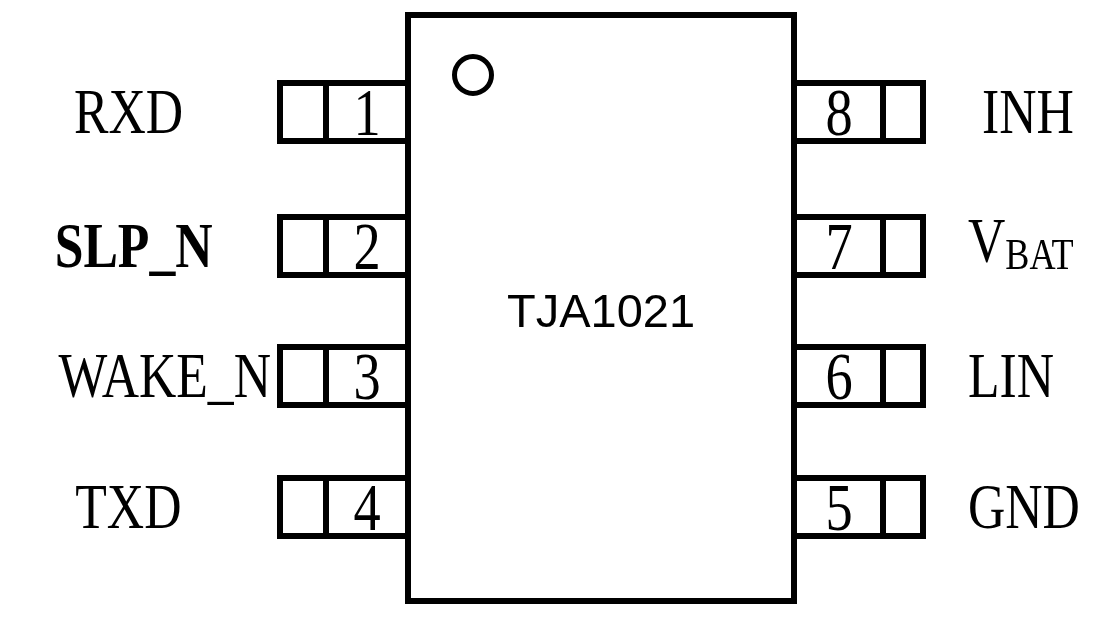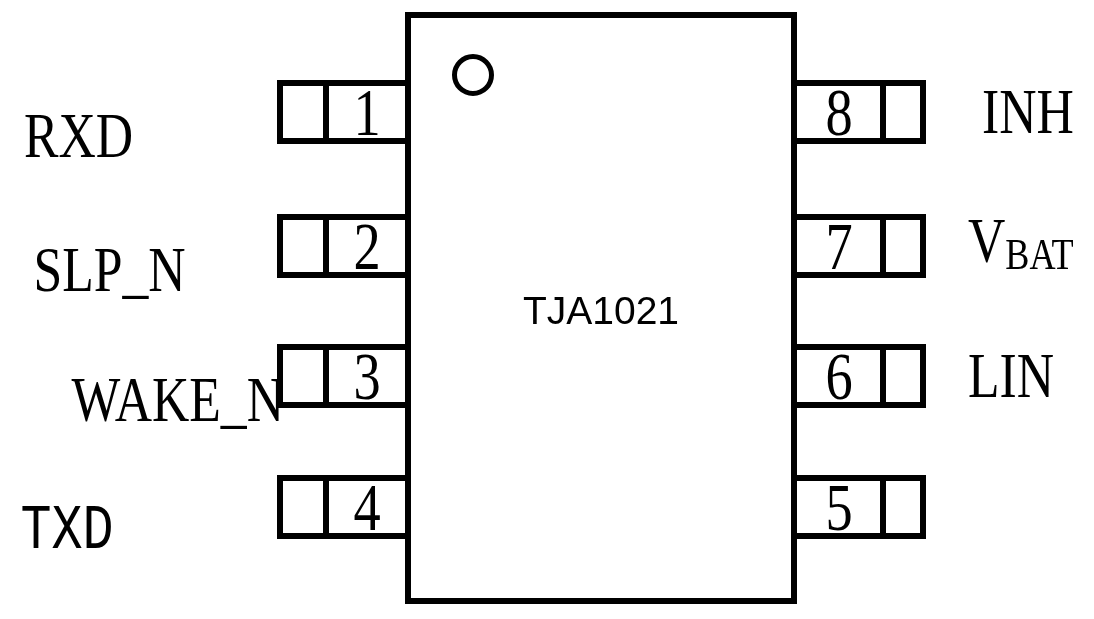--- a/index.html
+++ b/index.html
@@ -10,42 +10,42 @@
   .chip-body{
     position:absolute;left:405px;top:12px;width:392px;height:592px;
     box-sizing:border-box;border:6px solid #000;background:#ffffff;z-index:1;
   }
   .pin1-dot{
     position:absolute;left:41px;top:36px;width:42px;height:42px;
     box-sizing:border-box;border:5px solid #000;border-radius:50%;background:#ffffff;
   }
   .chip-name{
     position:absolute;left:0;right:0;top:255px;height:76px;line-height:76px;
-    text-align:center;font-family:"Liberation Sans",sans-serif;font-size:39px;color:#000;
+    text-align:center;font-family:"Liberation Sans",sans-serif;font-size:47px;color:#000;
   }
   #pins-layer{position:absolute;left:0;top:0;right:0;bottom:0;z-index:2;}
   .pin-box{
     position:absolute;height:64px;box-sizing:border-box;border:6px solid #000;
     background:#ffffff;display:flex;
   }
   .pin-box.left{left:277px;width:134px;}
   .pin-box.right{left:791px;width:135px;flex-direction:row-reverse;}
   .pin-lead{box-sizing:content-box;background:#ffffff;}
   .pin-box.left  .pin-lead{width:40px;border-right:6px solid #000;}
   .pin-box.right .pin-lead{width:34px;border-left:6px solid #000;}
   .pin-number{
     flex:1;display:flex;align-items:center;justify-content:center;
     font-size:68px;color:#000;
   }
   .pin-number span{display:inline-block;transform:scaleX(0.8);}
   .pin-label{
     position:absolute;height:64px;display:flex;align-items:center;
     font-size:63px;color:#000;
   }
-  .pin-label.left{left:0;width:233px;justify-content:flex-start;margin-top:24px;}
+  .pin-label.left{left:0;width:233px;justify-content:center;}
   .pin-label.right{left:968px;width:126px;justify-content:flex-start;}
   .pin-label-text{display:inline-block;white-space:nowrap;transform:scaleX(0.82);}
   .pin-label.left  .pin-label-text{transform-origin:100% 50%;}
   .pin-label.right .pin-label-text{transform-origin:0 50%;}
   .label-sub{font-size:0.7em;position:relative;top:0.16em;}
 </style>
 </head>
 <body>
 
 <div class="canvas">
@@ -57,41 +57,41 @@
   <div class="pin-label left" style="top: 80px;">
     <span class="pin-label-text"><span class="label-main">RXD</span><span class="label-sub"></span></span>
   </div>
   <div class="pin-box left" style="top: 80px;">
     <div class="pin-lead"></div>
     <div class="pin-number">
           <span>1</span>
         </div>
   </div>
 
-  <div class="pin-label left" style="top: 214px;">
+  <div class="pin-label left" style="top: 214px; font-weight: bold;">
     <span class="pin-label-text"><span class="label-main">SLP_N</span><span class="label-sub"></span></span>
   </div>
   <div class="pin-box left" style="top: 214px;">
     <div class="pin-lead"></div>
     <div class="pin-number">
           <span>2</span>
         </div>
   </div>
 
   <div class="pin-label left" style="top: 344px; padding-left: 25px;">
     <span class="pin-label-text"><span class="label-main">WAKE_N</span><span class="label-sub"></span></span>
   </div>
   <div class="pin-box left" style="top: 344px;">
     <div class="pin-lead"></div>
     <div class="pin-number">
           <span>3</span>
         </div>
   </div>
 
-  <div class="pin-label left" style="top: 475px; font-family: Liberation Mono, monospace;">
+  <div class="pin-label left" style="top: 475px;">
     <span class="pin-label-text"><span class="label-main">TXD</span><span class="label-sub"></span></span>
   </div>
   <div class="pin-box left" style="top: 475px;">
     <div class="pin-lead"></div>
     <div class="pin-number">
           <span>4</span>
         </div>
   </div>
 
   <div class="pin-label right" style="top: 80px; justify-content: flex-end;">
@@ -117,20 +117,23 @@
   <div class="pin-label right" style="top: 344px;">
     <span class="pin-label-text"><span class="label-main">LIN</span><span class="label-sub"></span></span>
   </div>
   <div class="pin-box right" style="top: 344px;">
     <div class="pin-lead"></div>
     <div class="pin-number">
           <span>6</span>
         </div>
   </div>
 
+  <div class="pin-label right" style="top: 475px;">
+    <span class="pin-label-text"><span class="label-main">GND</span><span class="label-sub"></span></span>
+  </div>
   <div class="pin-box right" style="top: 475px;">
     <div class="pin-lead"></div>
     <div class="pin-number">
           <span>5</span>
         </div>
   </div>
 </div>
 </div>
 
 </body></html>

